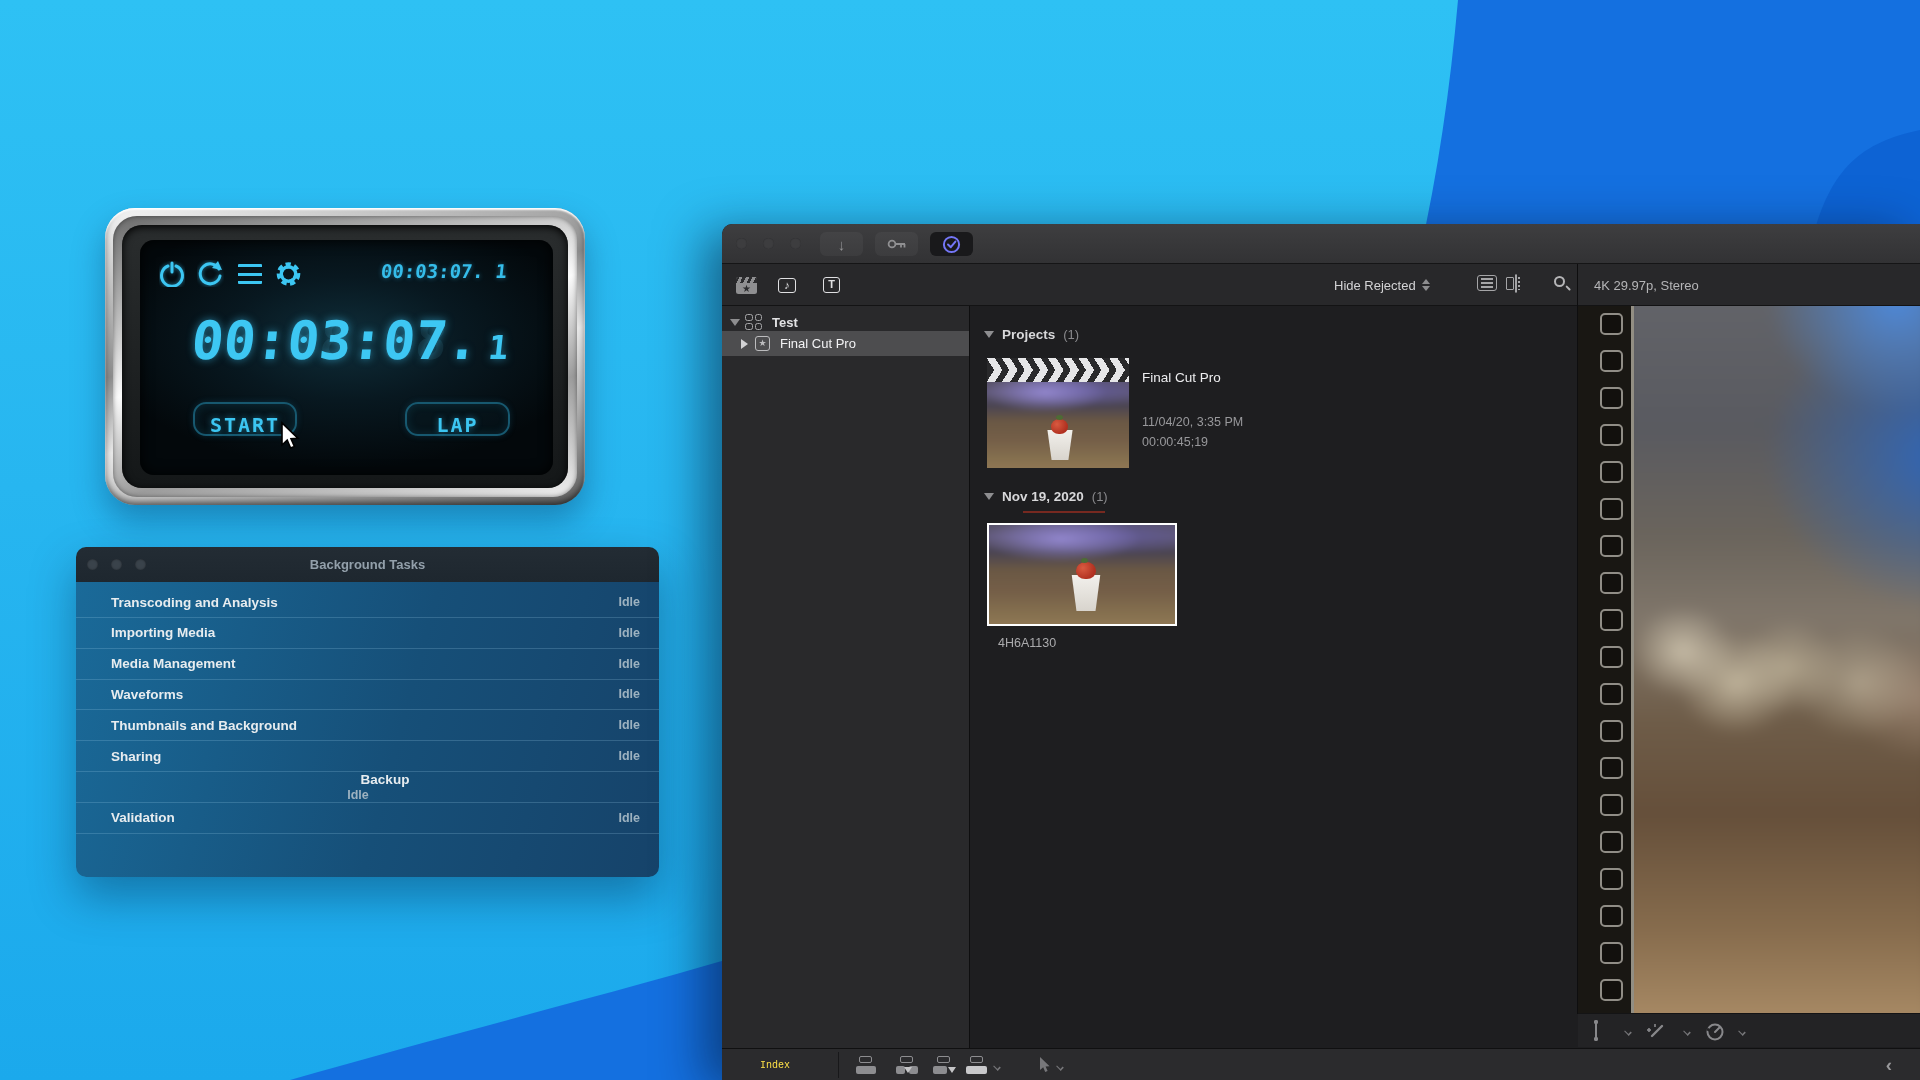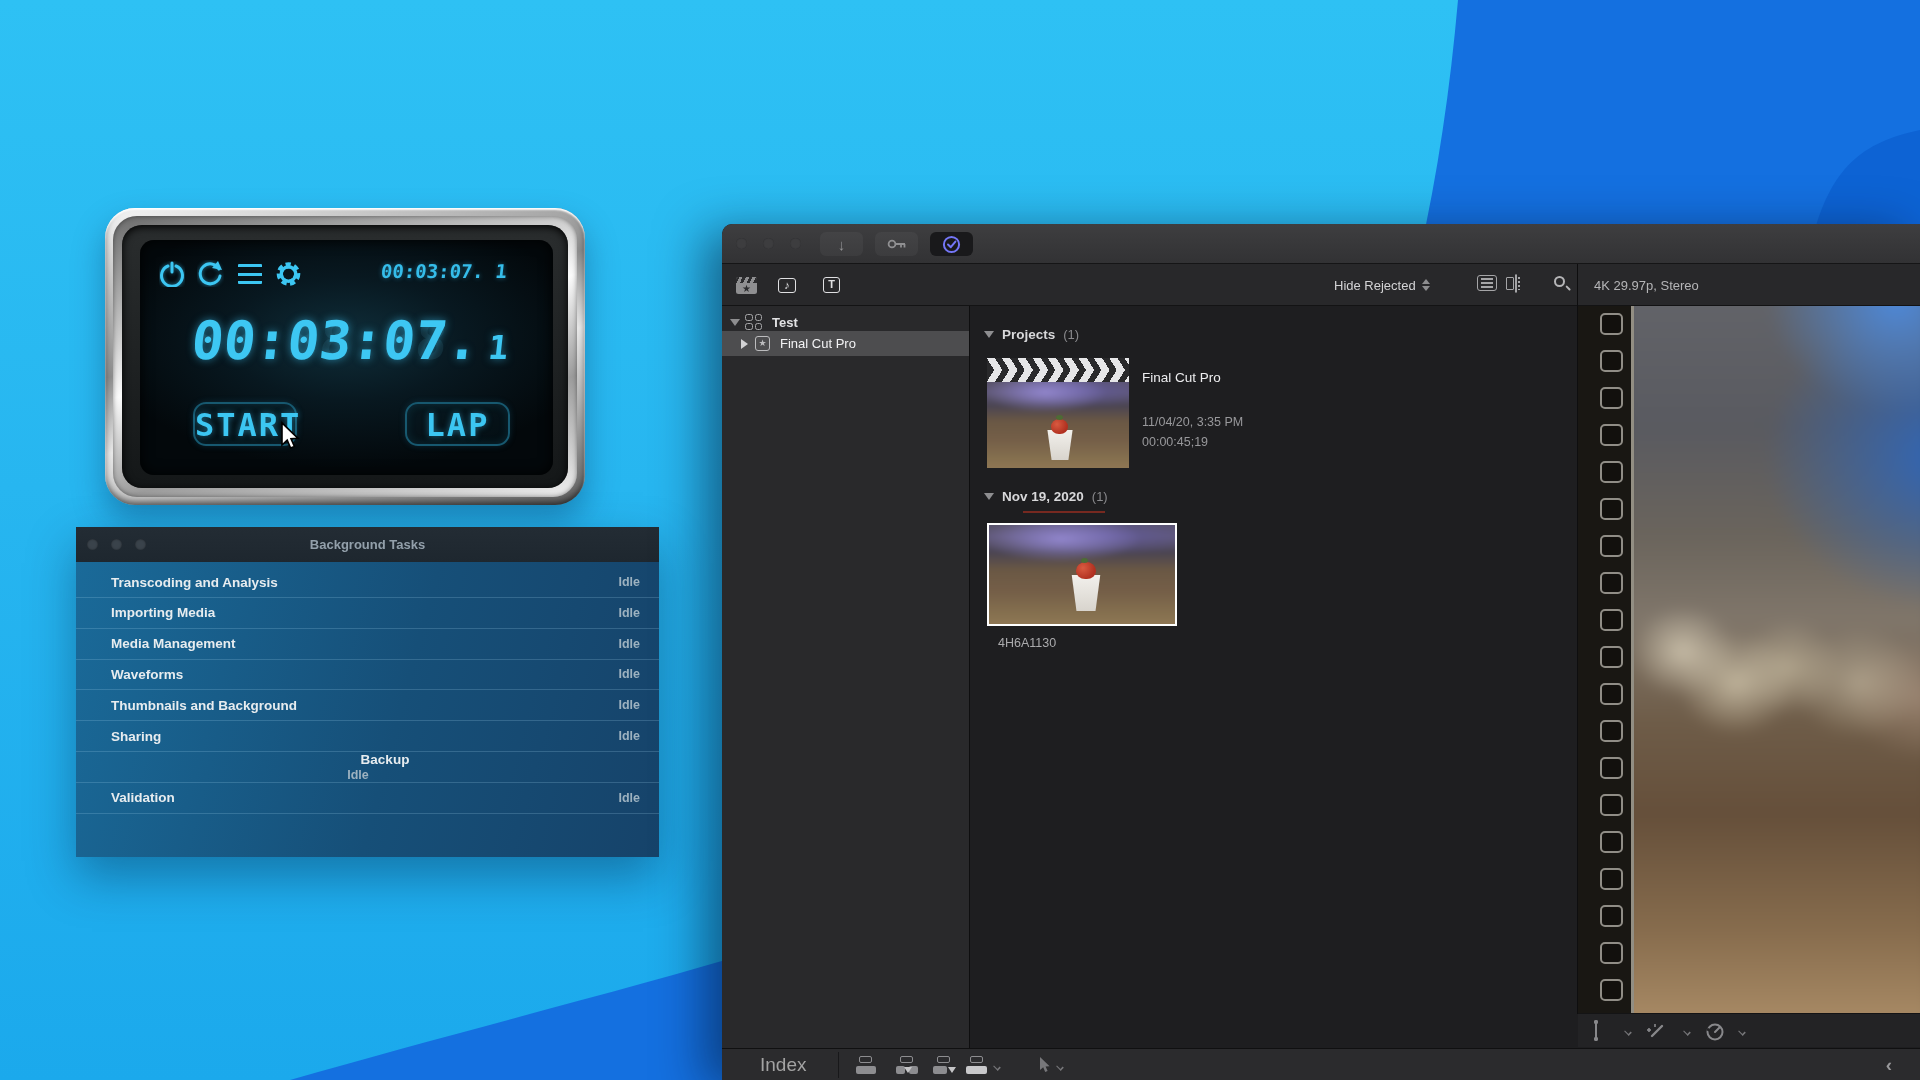--- a/index.html
+++ b/index.html
@@ -25,33 +25,33 @@
     box-shadow:inset 0 0 14px #000; }
   .lcd { font-family:"DejaVu Sans Mono",monospace; font-weight:bold; transform:skewX(-6deg); }
   .sw-icons { position:absolute; left:18px; top:20px; display:flex; align-items:center; gap:12px; }
   .sw-icons .ic { width:27px; height:27px; display:flex; align-items:center; justify-content:center; }
   .sw-mini { position:absolute; right:46px; top:20px; font-size:19px; color:#35bdea; letter-spacing:0px;
     text-shadow:0 0 5px rgba(60,200,250,.45); }
   .sw-main-wrap { position:absolute; left:52px; top:70px; width:330px; height:62px; }
   .sw-ghost { position:absolute; left:0; top:0; font-size:53px; color:rgba(95,180,210,.11); }
   .sw-main { position:absolute; left:0; top:0; font-size:53px; color:#3dc7f3; text-shadow:0 0 9px rgba(60,200,250,.55); }
   .sw-tenths { font-size:33px; margin-left:10px; }
-  .sw-btn { position:absolute; height:44px; border:2px solid #17586f; border-radius:13px; color:#3cc6f2;
-    font-size:32px; letter-spacing:2px; text-align:center; line-height:42px;
+  .sw-btn { position:absolute; height:34px; border:2px solid #17586f; border-radius:13px; color:#3cc6f2;
+    font-size:20px; letter-spacing:2px; text-align:center; line-height:42px;
     font-family:"DejaVu Sans Mono",monospace; font-weight:bold;
     box-shadow:inset 0 0 10px rgba(40,150,190,.18), 0 0 6px rgba(30,120,160,.25);
     text-shadow:0 0 6px rgba(60,200,250,.5); background:rgba(8,28,36,.35); cursor:pointer; }
   #sw-start { left:53px; top:162px; width:104px; }
   #sw-lap   { left:265px; top:162px; width:105px; }
   .swico { stroke:#3cc6f2; fill:none; stroke-width:3; filter:drop-shadow(0 0 2px rgba(60,200,250,.6)); }
   .sw-menu { width:24px; height:20px;
     background:repeating-linear-gradient(180deg,#3cc6f2 0 3.4px,transparent 3.4px 8.6px); border-radius:1px; }
 
   
-  #bgtasks { left:76px; top:527px; width:583px; height:330px; border-radius:0; overflow:hidden;
+  #bgtasks { left:76px; top:547px; width:583px; height:330px; border-radius:10px; overflow:hidden;
     box-shadow:0 20px 45px rgba(0,30,60,.38); }
   .bt-titlebar { position:absolute; left:0; top:0; right:0; height:35px; background:linear-gradient(#232c34,#1e272f);
     display:flex; align-items:center; justify-content:center; }
   .bt-title { color:#93a0ab; font-size:13px; font-weight:bold; }
   .bt-dots { position:absolute; left:11px; top:12px; display:flex; gap:13px; }
   .bt-dot { width:11px; height:11px; border-radius:50%; background:#3a434b; box-shadow:inset 0 0 2px rgba(0,0,0,.5); cursor:pointer; }
   .bt-body { position:absolute; left:0; top:35px; right:0; bottom:0;
     background:linear-gradient(105deg,#1a6a99 0%,#164f78 55%,#16436a 100%); }
   .bt-row { position:absolute; left:0; right:0; height:31px; border-bottom:1px solid rgba(160,210,235,.22);
     display:flex; align-items:center; }
@@ -153,21 +153,21 @@
   .vt-ic { position:absolute; top:8px; cursor:pointer; }
   .chev-d { width:8px; height:8px; position:relative; }
   .chev-d:before { content:""; position:absolute; left:0; top:1px; width:6px; height:6px;
     border-right:2px solid #77777a; border-bottom:2px solid #77777a; transform:rotate(45deg) scale(.8,.55); }
   .transf-ic { width:18px; height:16px; border:1.8px solid #88888b; border-radius:2px; position:relative; }
   .transf-ic i { position:absolute; width:4px; height:4px; background:#88888b; border-radius:50%; }
 
   .fcp-bottombar { position:absolute; left:0; right:0; bottom:0; height:32px; background:#2b2b2d;
     border-top:1px solid #101011; }
   .index-btn { position:absolute; left:30px; top:0; height:32px; display:flex; align-items:center;
-    color:#a3a3a3; font-size:19px; cursor:pointer; padding:0 8px; }
+    color:#fde047; font-size:10px; cursor:pointer; padding:0 8px;font-family:Liberation Mono, monospace; }
   .edit-ic { position:absolute; top:7px; width:24px; height:18px; cursor:pointer; }
   .edit-ic .topr { position:absolute; left:5px; top:0; width:13px; height:7px; border:1.6px solid #8d8d90; border-radius:2px; }
   .edit-ic .bar { position:absolute; left:1px; bottom:0; width:21px; height:8px; background:#8d8d90; border-radius:2px; }
   .edit-ic.split .bar { width:9px; }
   .edit-ic.split .bar2 { position:absolute; right:1px; bottom:0; width:9px; height:8px; background:#8d8d90; border-radius:2px; }
   .edit-ic .arr { position:absolute; left:9px; bottom:1px; width:0; height:0; border-left:4px solid transparent;
     border-right:4px solid transparent; border-top:6px solid #c5c5c7; }
   .collapse { position:absolute; right:28px; bottom:4px; color:#98989a; font-size:19px; font-weight:bold; cursor:pointer; }
 
   .cursor-svg { position:absolute; left:278px; top:421px; pointer-events:none; z-index:99; }

